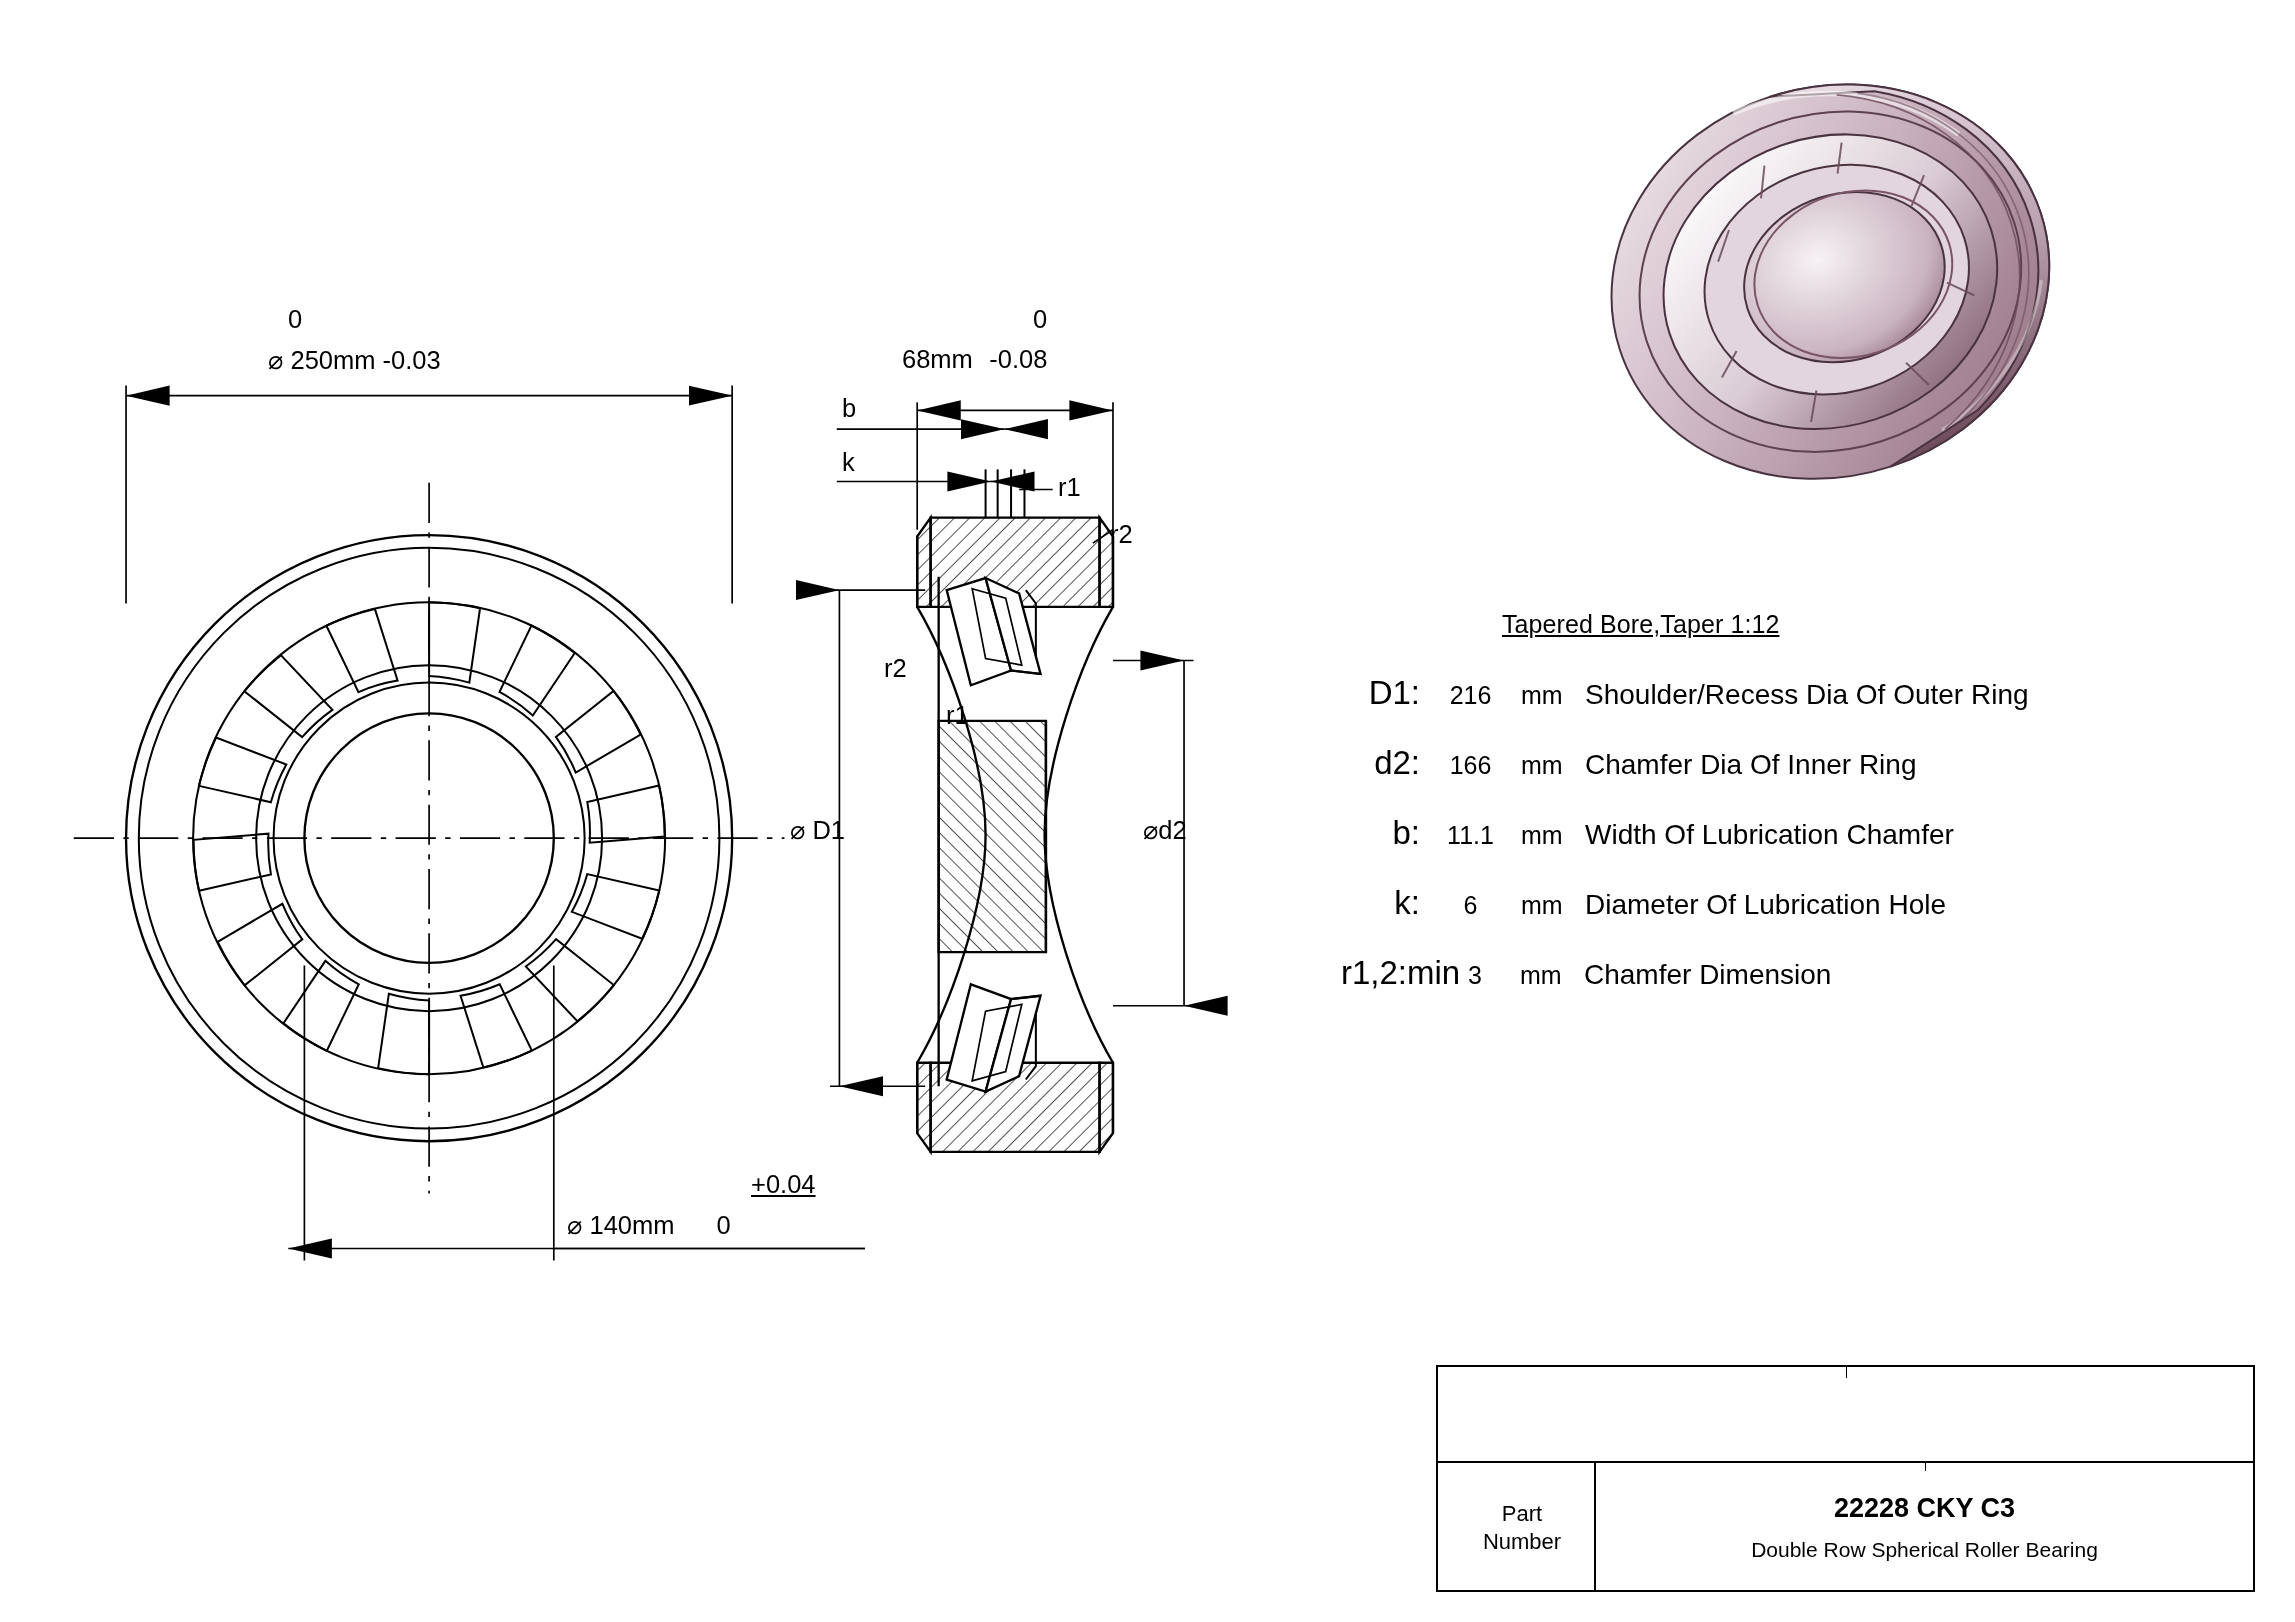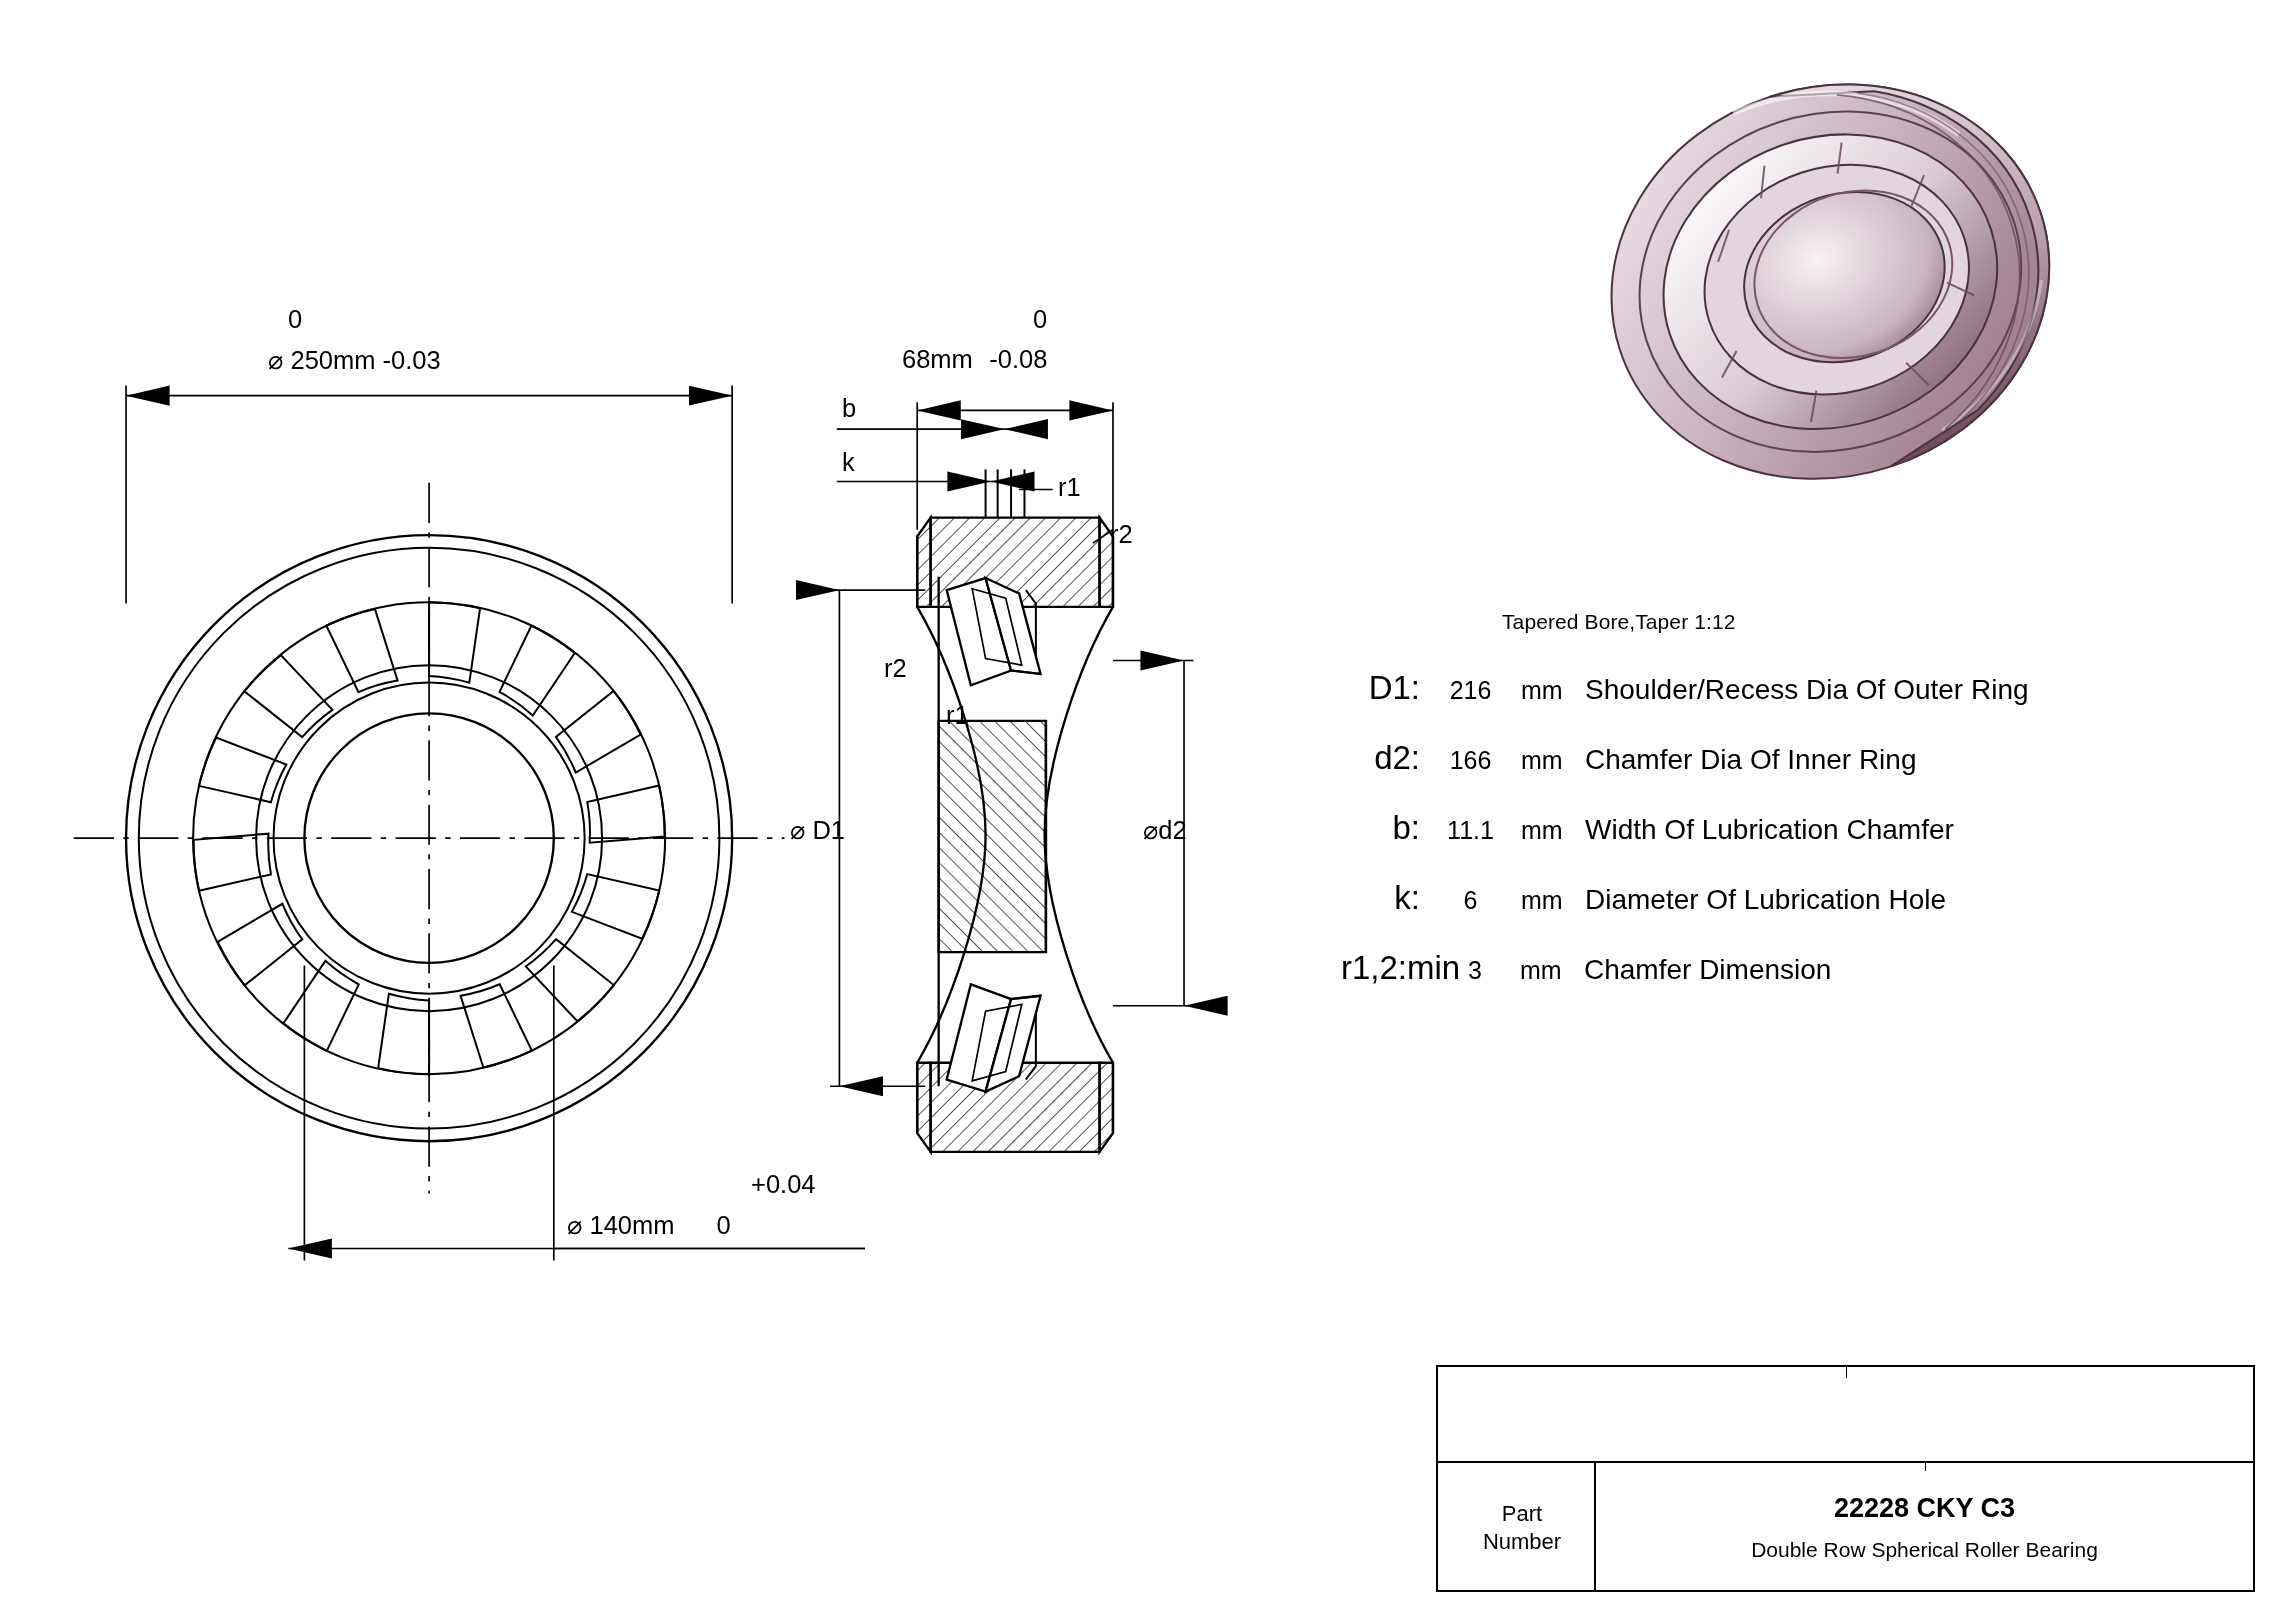--- a/index.html
+++ b/index.html
@@ -23,25 +23,26 @@
   svg { display: block; }
 
   
   .spec-block {
     position: absolute;
     left: 1341px;
     top: 610px;
     width: 872px;
   }
   .spec-title {
-    font-size: 21px;
+    font-size: 25px;
     letter-spacing: 0.1px;
     margin-left: 161px;
     margin-bottom: 35px;
     white-space: nowrap;
+    text-decoration: underline;
   }
   .spec-row {
     display: flex;
     align-items: baseline;
     margin-bottom: 32px;
     white-space: nowrap;
   }
   .spec-sym {
     width: 79px;
     text-align: right;
@@ -398,21 +399,21 @@
   </g>
 </svg>
 
 <div class="dimtxt" style="left:288px; top:305px;">0</div>
 <div class="dimtxt" style="left:268px; top:345px;">
   <span>⌀</span>
   <span>250mm</span>
   <span>-0.03</span>
 </div>
 
-<div class="dimtxt" style="left:751px; top:1170px;">+0.04</div>
+<div class="dimtxt" style="left:751px; top:1170px;text-decoration:underline;">+0.04</div>
 <div class="dimtxt" style="left:567px; top:1210px;">
   <span>⌀</span>
   <span>140mm</span>
   <span style="display:inline-block;width:35px"></span><span>0</span>
 </div>
 
 <div class="dimtxt" style="left:1033px; top:305px;">0</div>
 <div class="dimtxt" style="left:902px; top:345px;">
   <span>68mm</span>
   <span style="display:inline-block;width:9.4px"></span><span>-0.08</span>

